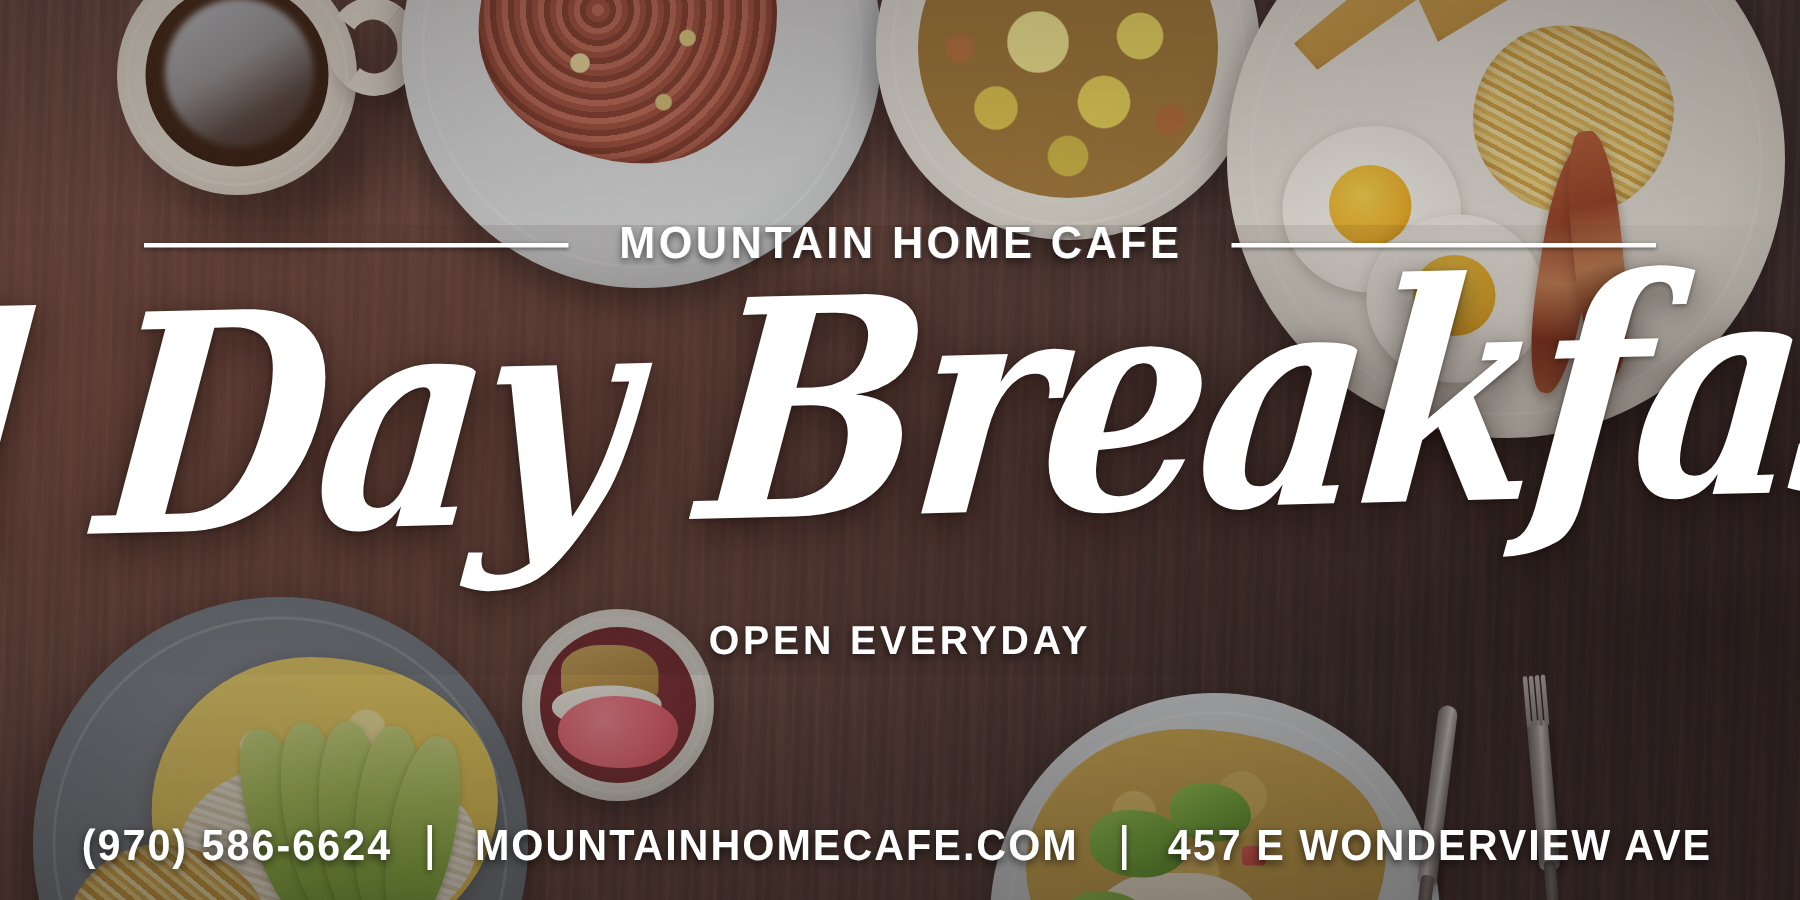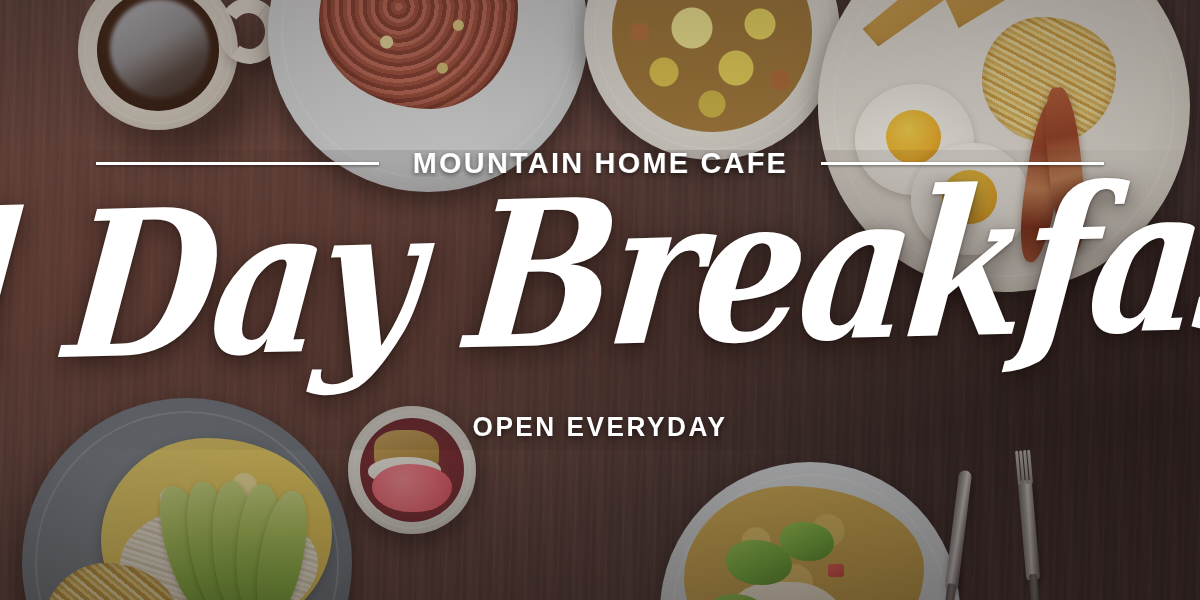--- a/index.html
+++ b/index.html
@@ -485,15 +485,22 @@
       <div id="eyebrow-title">MOUNTAIN HOME CAFE</div>
       <div class="rule"></div>
     </div>
 
     <div id="hero-wrap">
       <div id="hero-title">All Day Breakfast!</div>
     </div>
 
     <div id="subtitle">OPEN EVERYDAY</div>
 
+    <div id="footer-row">
+      <div class="footer-text">(970) 586-6624</div>
+      <div class="footer-sep"></div>
+      <div class="footer-text">MOUNTAINHOMECAFE.COM</div>
+      <div class="footer-sep"></div>
+      <div class="footer-text">457 E WONDERVIEW AVE</div>
+    </div>
 
   </div>
 </div>
 
 </body></html>

